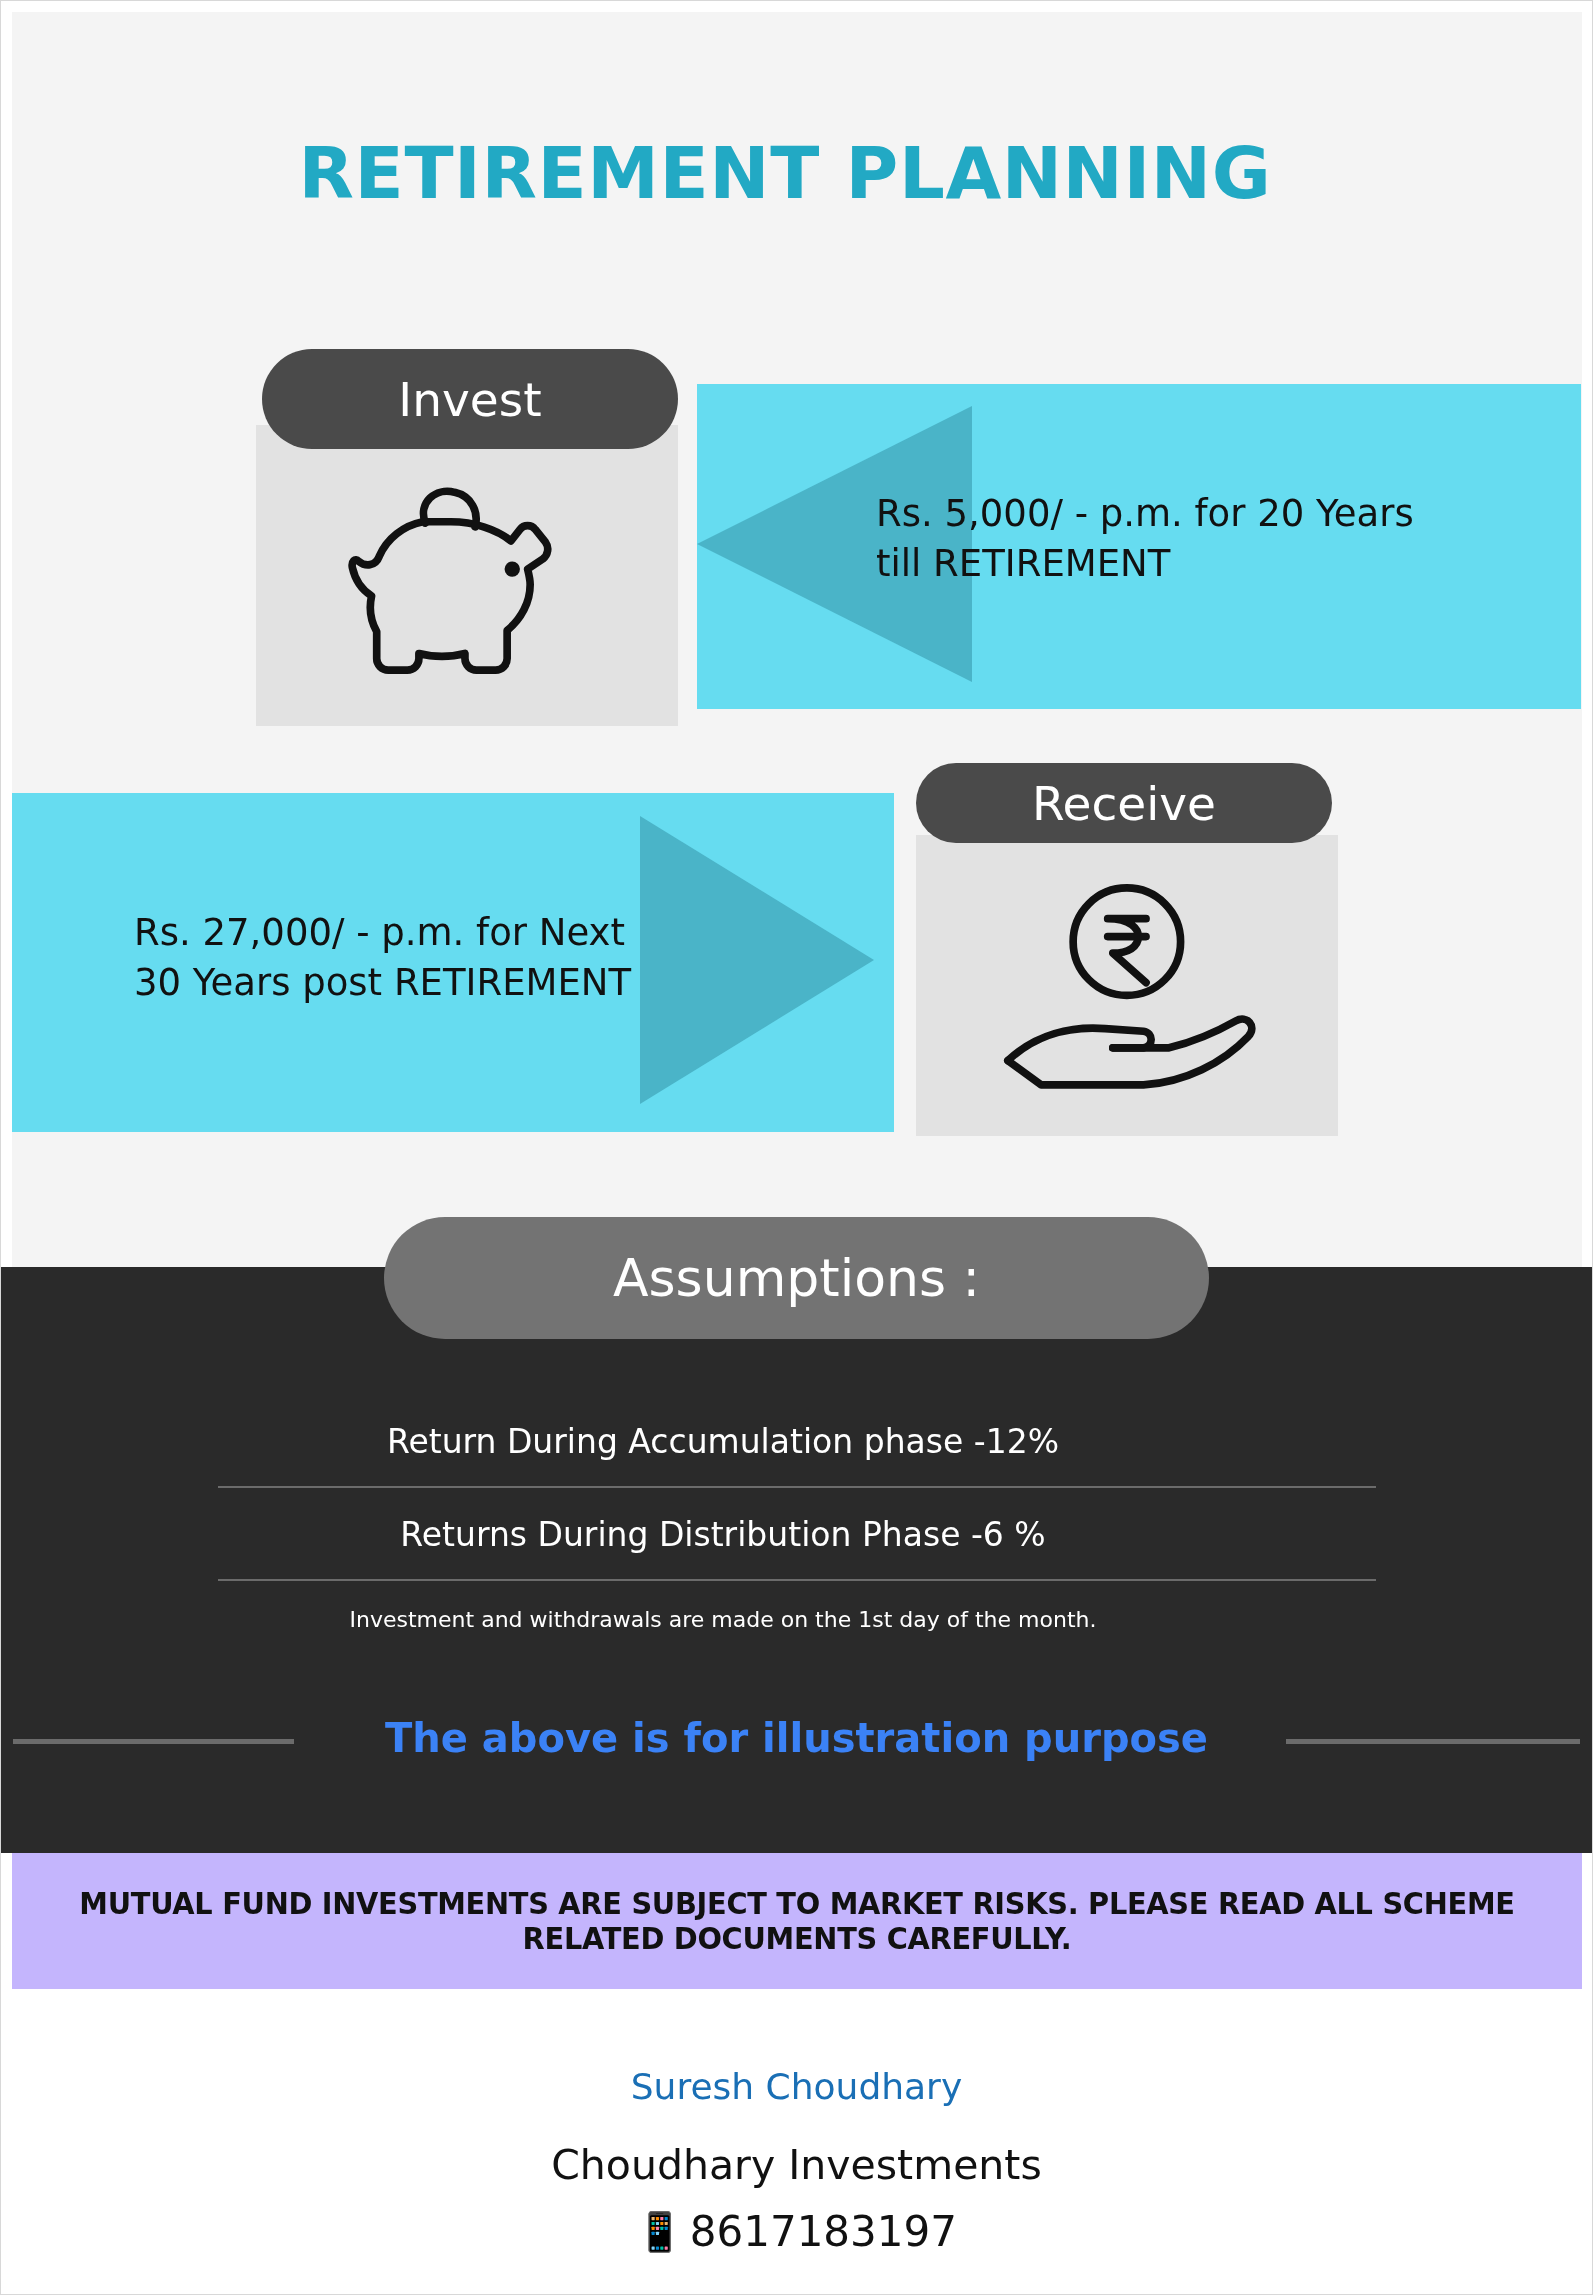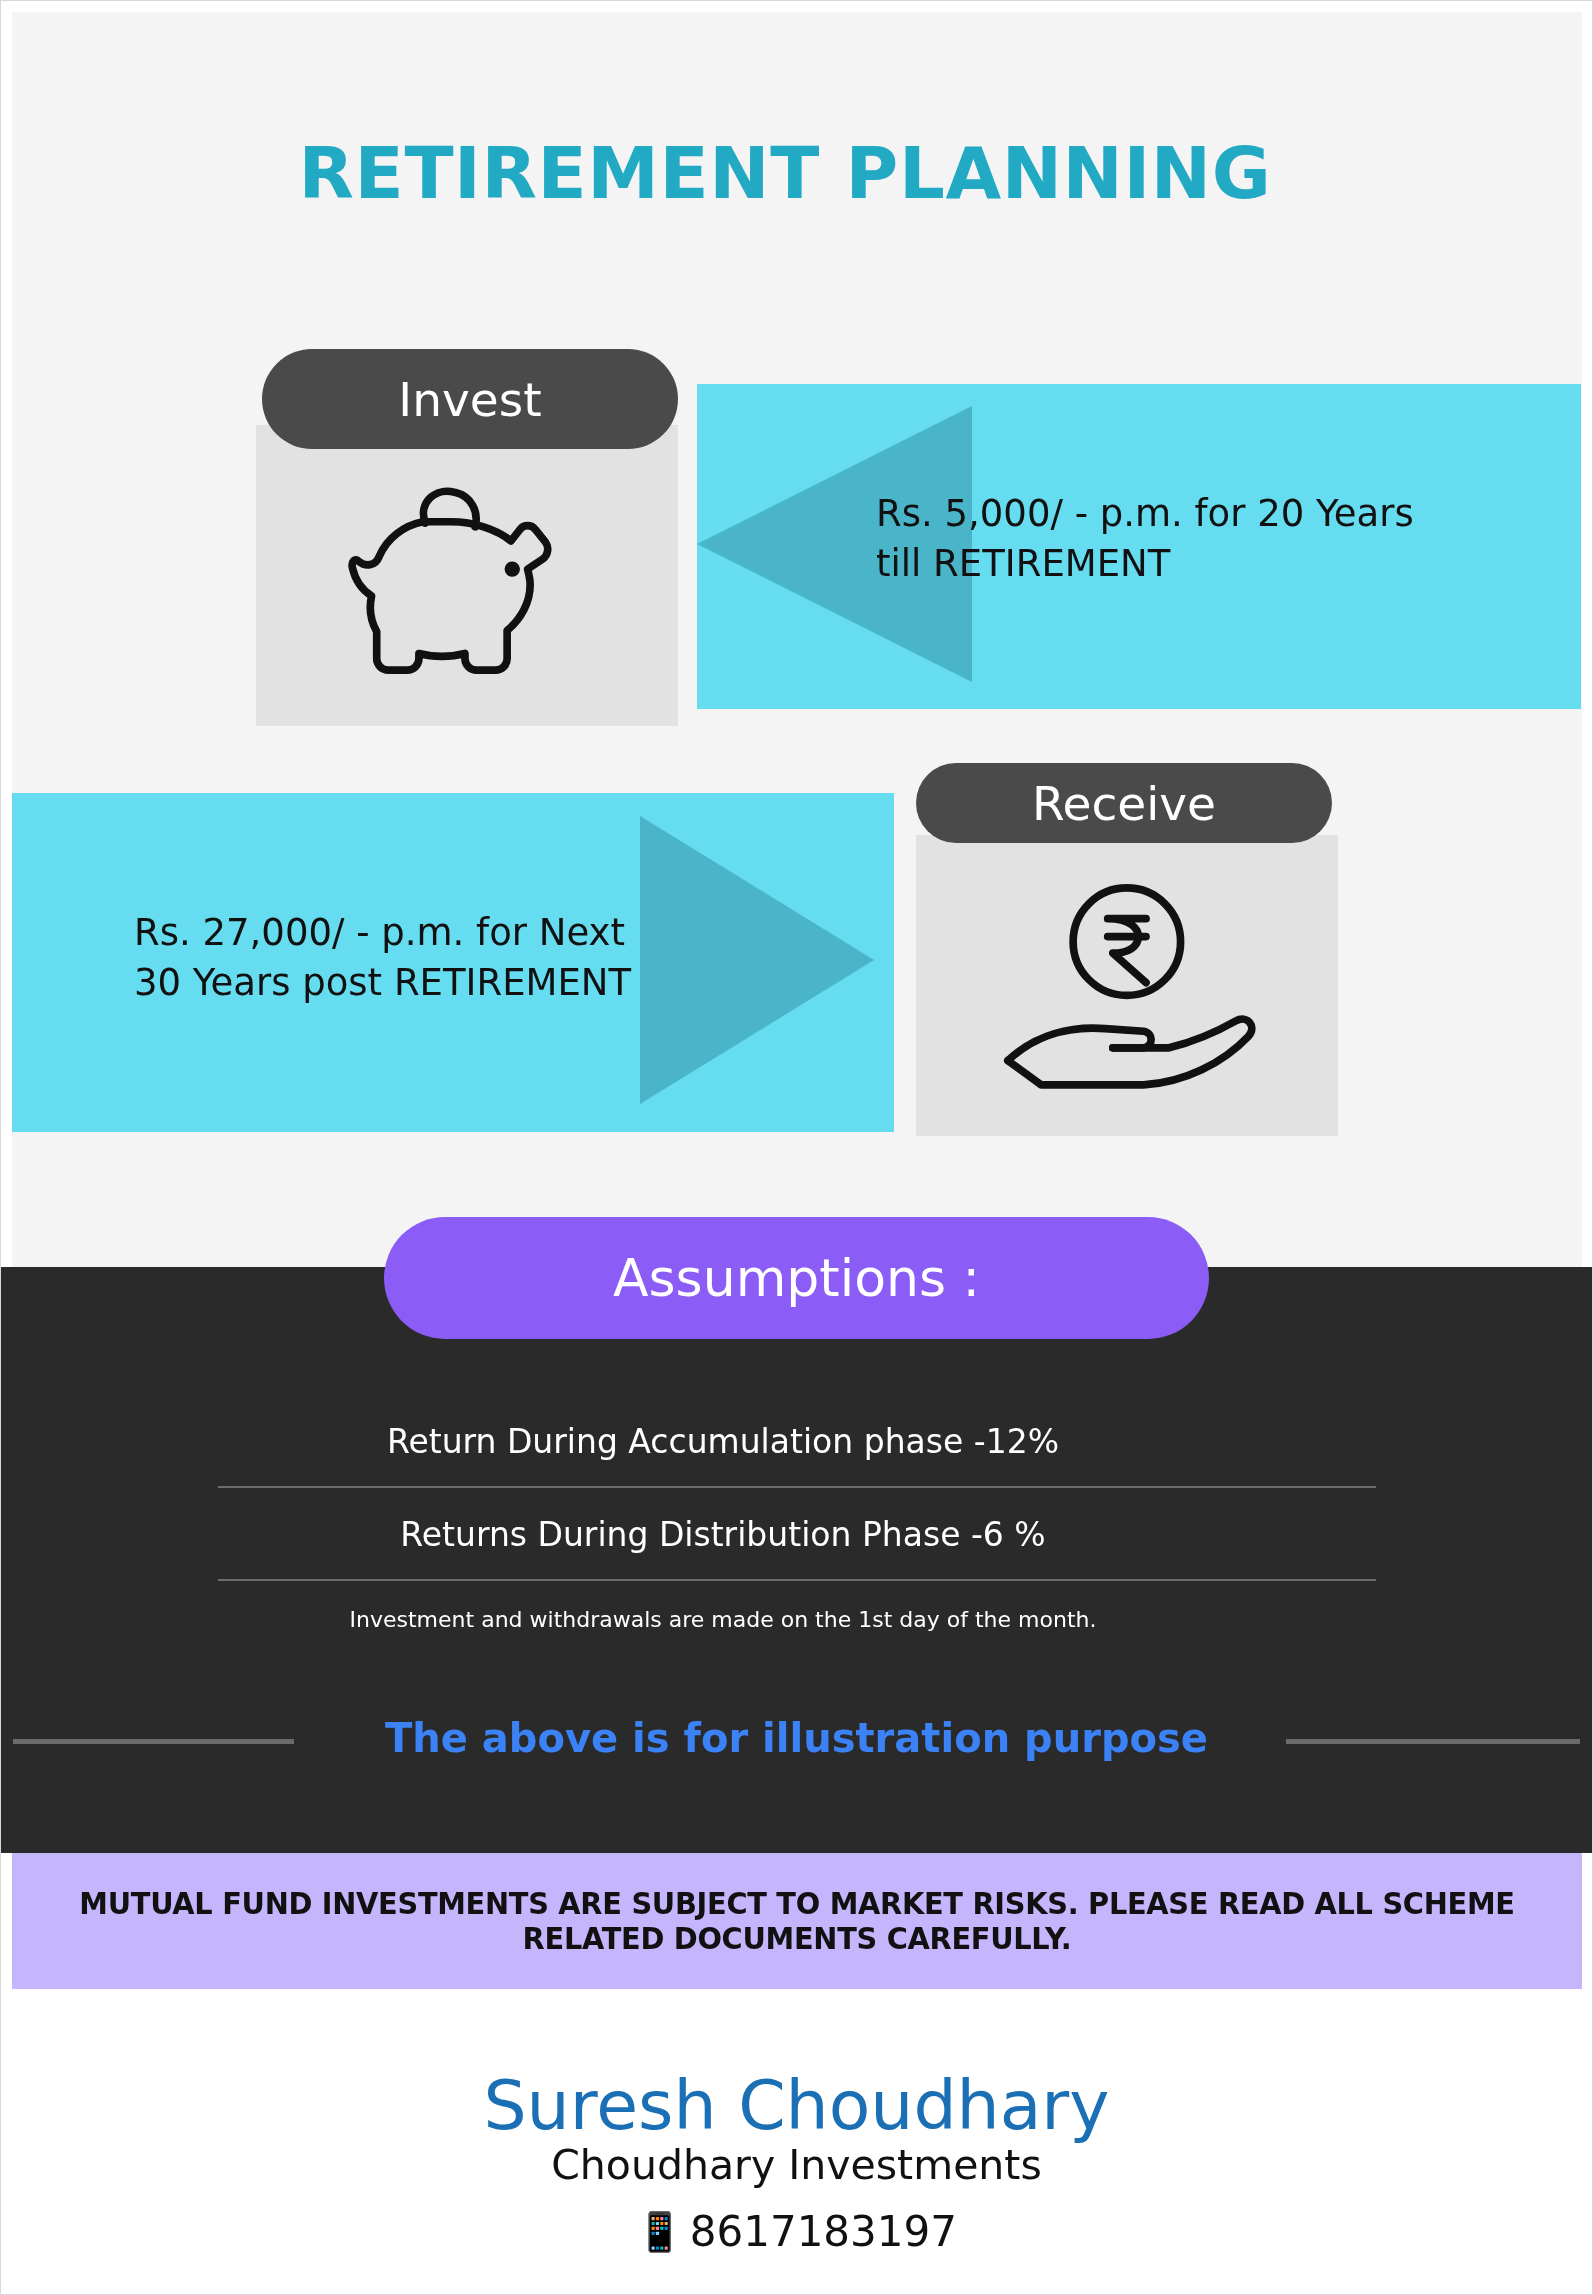--- a/index.html
+++ b/index.html
@@ -175,21 +175,21 @@
     height: 586px;
     background: #2a2a2a;
   }
   .assumptions-pill {
     position: absolute;
     left: 384px;
     top: 1217px;
     width: 825px;
     height: 122px;
     border-radius: 61px;
-    background: #8b5cf6;
+    background: #737373;
     color: #ffffff;
     font-size: 52px;
     display: flex;
     align-items: center;
     justify-content: center;
   }
   .assump-row {
     position: absolute;
     width: 1446px;
     text-align: center;
@@ -264,21 +264,21 @@
     width: 1570px;
     height: 295px;
     background: #ffffff;
   }
   .adviser-name {
     position: absolute;
     left: 0;
     top: 77px;
     width: 1570px;
     text-align: center;
-    font-size: 68px;
+    font-size: 36px;
     color: #1a6fb5;
   }
   .firm-name {
     position: absolute;
     left: 0;
     top: 152px;
     width: 1570px;
     text-align: center;
     font-size: 41px;
     color: #111111;

